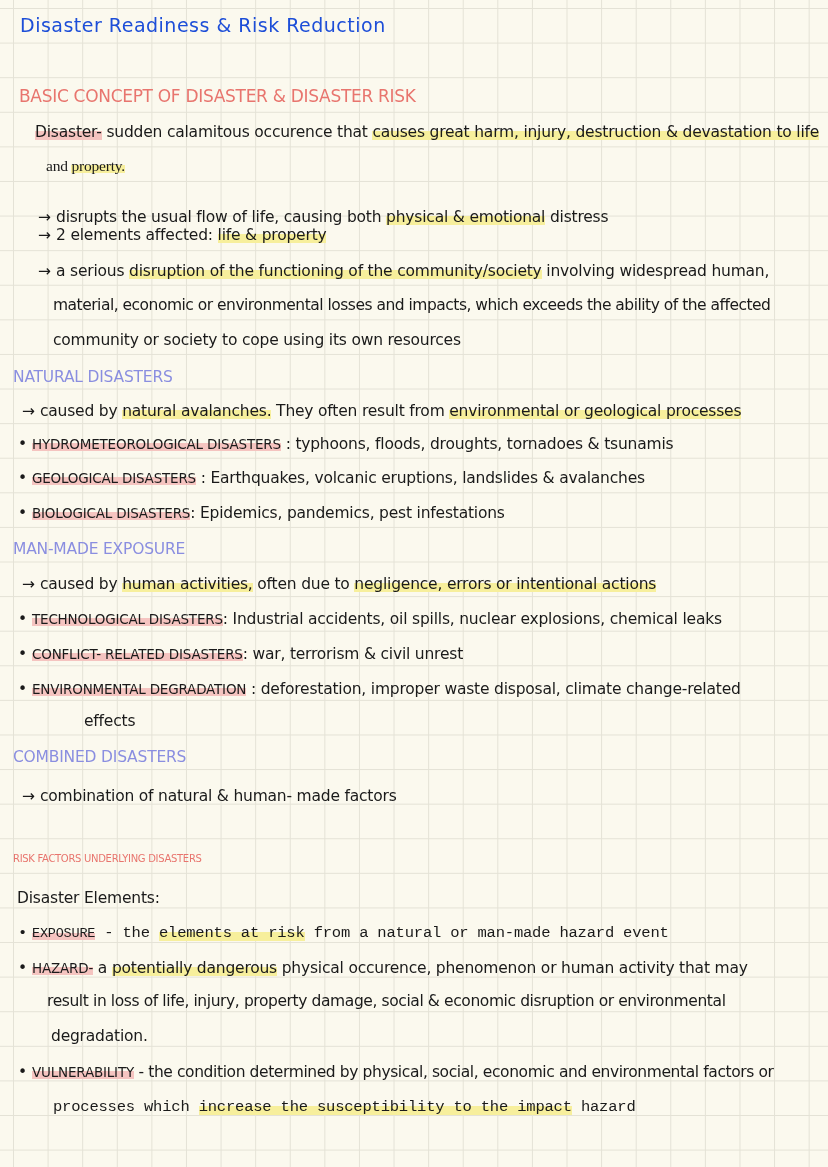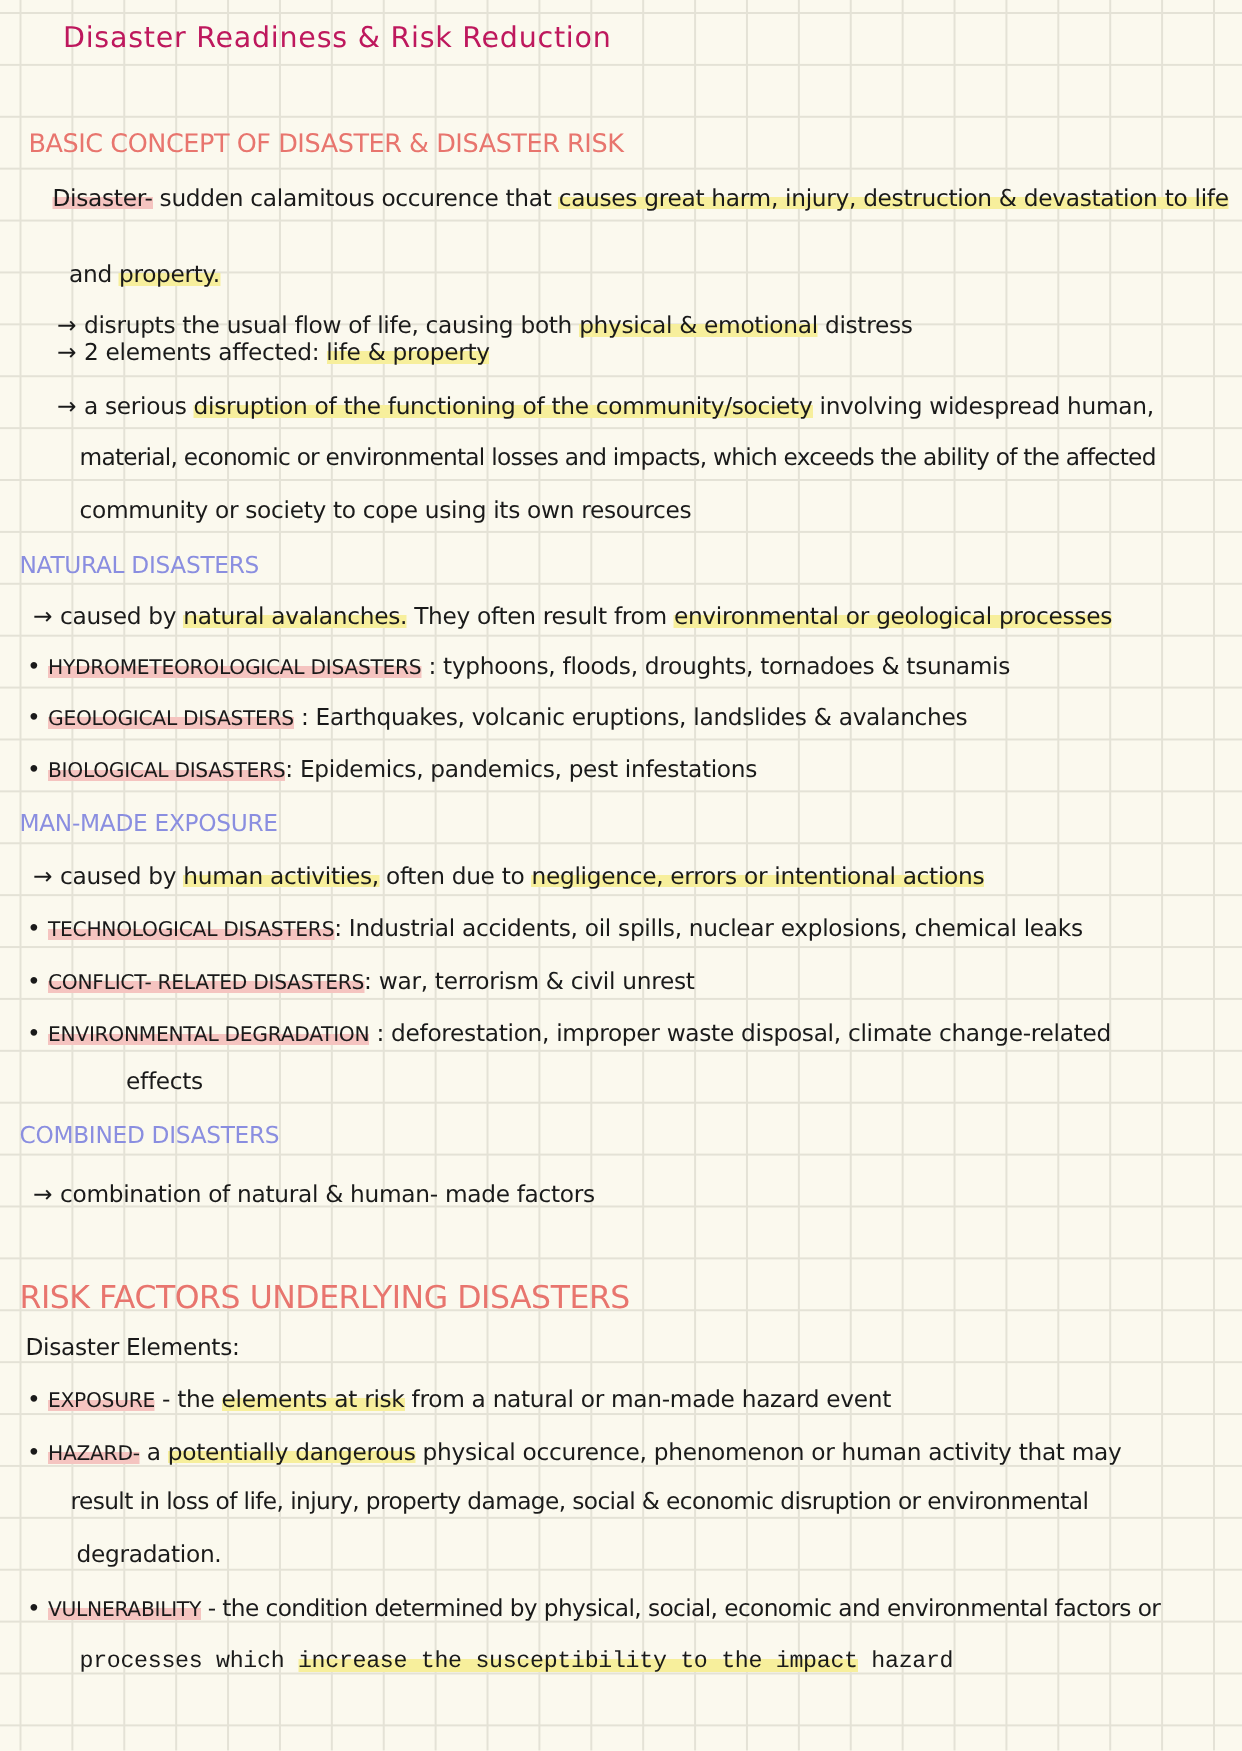--- a/index.html
+++ b/index.html
@@ -15,24 +15,23 @@
     font-family: "DejaVu Sans", sans-serif;
     color: #1a1a1a;
   }
   .line {
     position: absolute;
     white-space: nowrap;
     font-size: 15.5px;
     letter-spacing: -0.2px;
   }
   .title {
-    color: #be185d;
+    color: #1d4ed8;
     font-size: 19px;
     letter-spacing: 0.5px;
-    margin-left: 22px;
   }
   .h-coral {
     color: #e8756e;
     font-size: 17px;
     letter-spacing: -0.3px;
   }
   .h-blue {
     color: #8a8ee0;
     font-size: 15.5px;
     letter-spacing: -0.2px;
@@ -50,21 +49,21 @@
 </head>
 <body>
 
 <div class="line title" style="left:20px; top:14px;">Disaster Readiness &amp; Risk Reduction</div>
 
 <div class="line h-coral" style="left:19px; top:86px;">BASIC  CONCEPT OF DISASTER &amp; DISASTER RISK</div>
 
 <div class="line" style="left:35px; top:123px;">
   <span class="hl-p">Disaster-</span><span> sudden calamitous  occurence that </span><span class="hl-y">causes great harm, injury, destruction &amp; devastation to life</span>
 </div>
-<div class="line" style="left:46px; top:174px;">
+<div class="line" style="left:46px; top:157px;font-family:Liberation Serif, serif;">
   <span>and </span><span class="hl-y">property.</span>
 </div>
 
 <div class="line" style="left:38px; top:208px;">
   <span class="arrow">→</span><span>disrupts the usual flow of life, causing both </span><span class="hl-y">physical &amp; emotional</span><span> distress</span>
 </div>
 <div class="line" style="left:38px; top:226px;">
   <span class="arrow">→</span><span>2 elements affected: </span><span class="hl-y">life &amp; property</span>
 </div>
 <div class="line" style="left:38px; top:262px;">
@@ -100,24 +99,24 @@
 <div class="line" style="left:18px; top:680px;">
   <span class="bullet">•</span><span class="term hl-p">ENVIRONMENTAL DEGRADATION</span><span> : deforestation, improper waste disposal, climate change-related</span>
 </div>
 <div class="line" style="left:84px; top:712px;">effects</div>
 
 <div class="line h-blue" style="left:13px; top:748px;text-align:right;">COMBINED DISASTERS</div>
 <div class="line" style="left:22px; top:787px;">
   <span class="arrow">→</span><span>combination of natural &amp; human- made factors</span>
 </div>
 
-<div class="line h-coral" style="left:13px; top:853px; font-size:21px;">RISK FACTORS UNDERLYING DISASTERS</div>
+<div class="line h-coral" style="left:13px; top:853px; font-size:10px;">RISK FACTORS UNDERLYING DISASTERS</div>
 <div class="line" style="left:17px; top:889px;">Disaster Elements:</div>
 
-<div class="line" style="left:18px; top:924px;">
+<div class="line" style="left:18px; top:924px;font-family:Liberation Mono, monospace;">
   <span class="bullet">•</span><span class="term hl-p">EXPOSURE</span><span> - the </span><span class="hl-y">elements at risk</span><span> from a natural or man-made hazard event</span>
 </div>
 <div class="line" style="left:18px; top:959px;">
   <span class="bullet">•</span><span class="term hl-p">HAZARD-</span><span> a </span><span class="hl-y">potentially dangerous</span><span> physical occurence, phenomenon or human activity that may</span>
 </div>
 <div class="line" style="left:47px; top:992px; letter-spacing:-0.4px;">result in loss of life, injury, property damage, social &amp; economic disruption or environmental</div>
 <div class="line" style="left:51px; top:1027px;">degradation.</div>
 
 <div class="line" style="left:18px; top:1063px; letter-spacing:-0.4px;">
   <span class="bullet">•</span><span class="term hl-p">VULNERABILITY</span><span> - the condition determined by physical, social, economic and environmental factors or</span>

